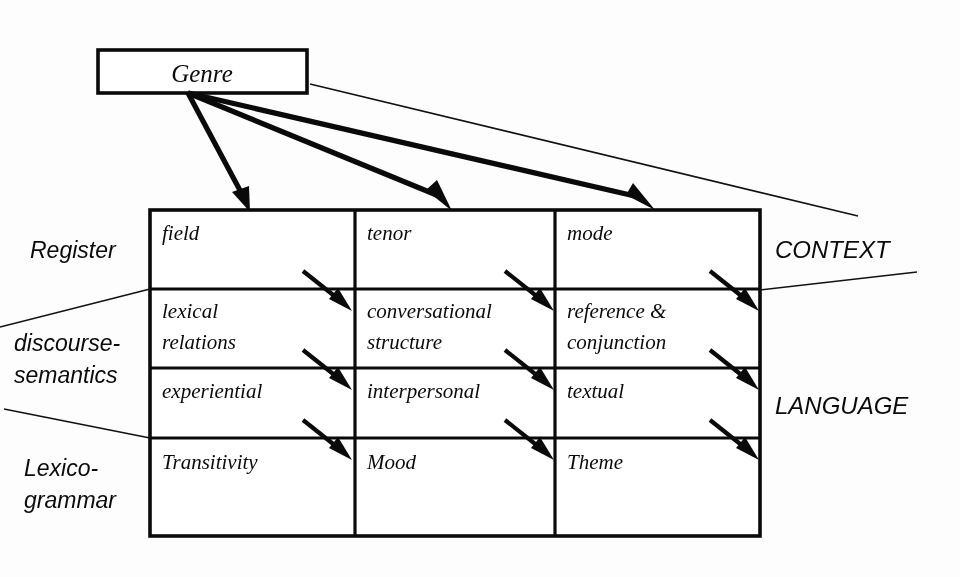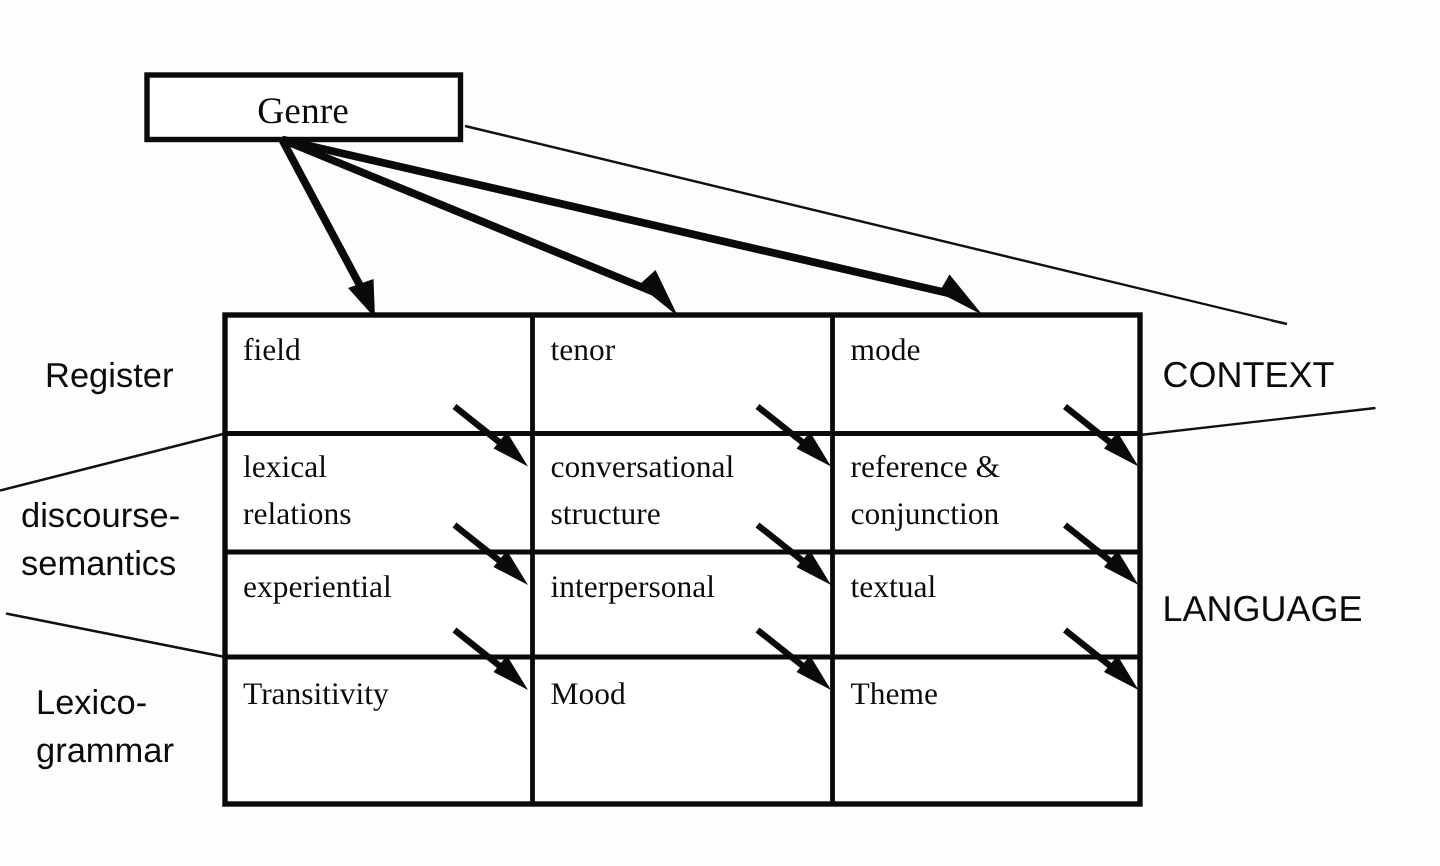--- a/index.html
+++ b/index.html
@@ -7,20 +7,21 @@
     padding: 0;
     background: #ffffff;
   }
   #canvas {
     position: relative;
     width: 960px;
     height: 577px;
     background: #fdfdfd;
     overflow: hidden;
     font-family: "Liberation Serif", "DejaVu Serif", serif;
+    font-style: italic;
   }
   svg.layer {
     position: absolute;
     top: 0;
     left: 0;
     width: 960px;
     height: 577px;
   }
   .txt-serif {
     font-family: "Liberation Serif", "DejaVu Serif", serif;

